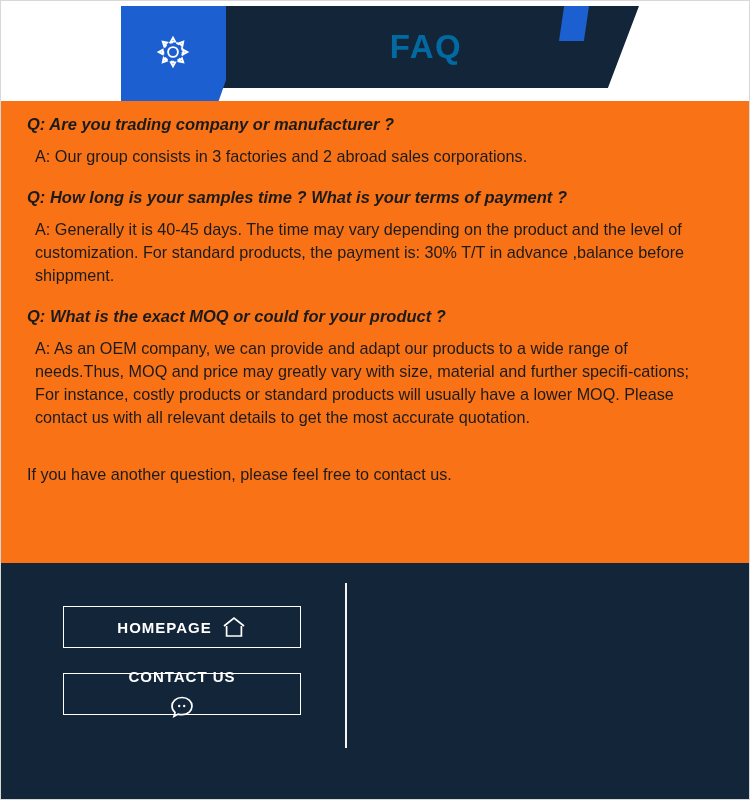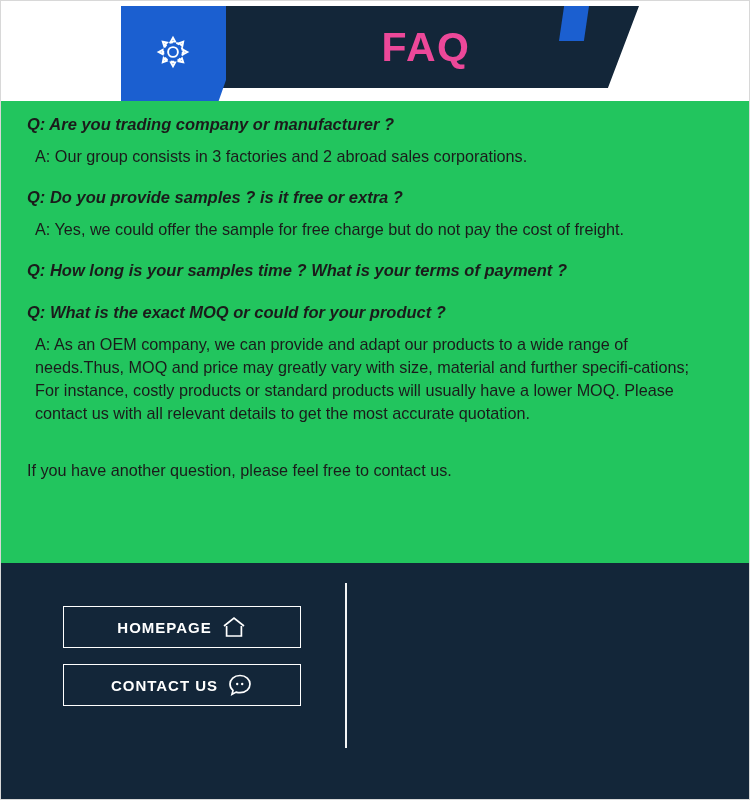--- a/index.html
+++ b/index.html
@@ -60,35 +60,35 @@
     height: 34px;
   }
   .faq-title {
     position: absolute;
     left: 225px;
     top: 5px;
     width: 400px;
     height: 82px;
     line-height: 82px;
     text-align: center;
-    color: #ec4899;
-    font-size: 41px;
+    color: #0369a1;
+    font-size: 33px;
     font-weight: bold;
     letter-spacing: 1.5px;
   }
 
   
   .content {
     position: absolute;
     left: 0;
     top: 100px;
     width: 750px;
     height: 462px;
     padding: 12px 26px 0 26px;
-    background: #22c55e;
+    background: #f97316;
   }
   .qa-block { margin-bottom: 18px; }
   .q {
     font-size: 16.5px;
     font-style: italic;
     font-weight: bold;
     color: #1b1b1b;
     line-height: 1.45;
     margin: 0 0 1px 0;
   }
@@ -122,21 +122,21 @@
     border: 1.6px solid #ffffff;
     background: transparent;
     color: #ffffff;
     display: flex;
     align-items: center;
     justify-content: center;
     gap: 9px;
     cursor: pointer;
   }
   .btn-home { top: 43px; }
-  .btn-contact { top: 101px; }
+  .btn-contact { top: 110px; flex-direction: column; }
   .btn-label {
     font-size: 15px;
     font-weight: bold;
     letter-spacing: 1px;
   }
   .btn-icon {
     width: 26px;
     height: 26px;
     display: inline-block;
   }
@@ -178,27 +178,24 @@
     <div class="faq-title">FAQ</div>
   </div>
 
   <div class="content">
 
     <div class="qa-block">
       <p class="q">Q: Are you trading company or manufacturer ?</p>
       <p class="a">A: Our group consists in 3 factories and 2 abroad sales corporations.</p>
     </div>
 
-    <div class="qa-block">
-      <p class="q">Q: Do you provide samples ? is it free or extra ?</p>
-      <p class="a">A: Yes, we could offer the sample for free charge but do not pay the cost of freight.</p>
-    </div>
 
     <div class="qa-block">
       <p class="q">Q: How long is your samples time ? What is your terms of payment ?</p>
+      <p class="a">A: Generally it is 40-45 days. The time may vary depending on the product and the level of customization. For standard products, the payment is: 30% T/T in advance ,balance before shippment.</p>
     </div>
 
     <div class="qa-block">
       <p class="q">Q: What is the exact MOQ or could for your product ?</p>
       <p class="a">A: As an OEM company, we can provide and adapt our products to a wide range of needs.Thus, MOQ and price may greatly vary with size, material and further specifi-cations; For instance, costly products or standard products will usually have a lower MOQ. Please contact us with all relevant details to get the most accurate quotation.</p>
     </div>
 
     <div class="closing">If you have another question, please feel free to contact us.</div>
   </div>
 

